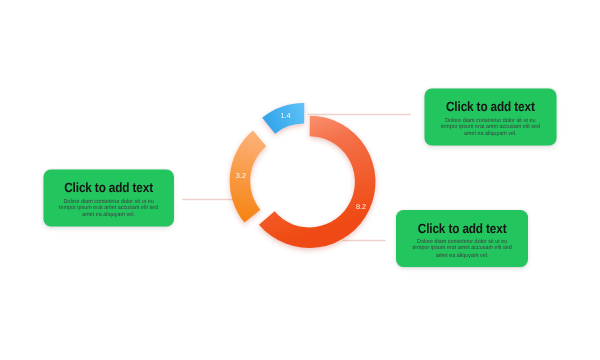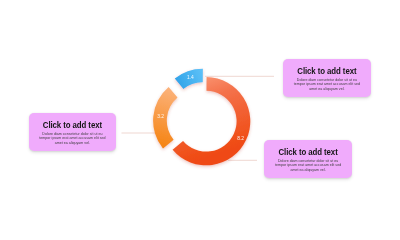--- a/index.html
+++ b/index.html
@@ -1,18 +1,18 @@
 <!DOCTYPE html>
 <html><head>
 <meta charset="utf-8">
 <style>
   html,body{margin:0;padding:0;}
   body{width:400px;height:225px;background:#fff;font-family:"Liberation Sans",sans-serif;overflow:hidden;}
   .slide{position:relative;width:400px;height:225px;background:#fff;}
-  .card{position:absolute;background:#f0abfc;border-radius:5px;box-shadow:0 1.2px 3.2px rgba(0,0,0,0.10),0 0.3px 1.2px rgba(0,0,0,0.07);}
+  .card{position:absolute;background:#22c55e;border-radius:5px;box-shadow:0 1.2px 3.2px rgba(0,0,0,0.10),0 0.3px 1.2px rgba(0,0,0,0.07);}
   .card h3{margin:0;font-size:8.9px;font-weight:bold;color:#151515;text-align:center;letter-spacing:-0.1px;line-height:1;position:absolute;left:0;right:0;top:7.9px;transform:scaleX(0.885);}
   .card p{margin:0;font-size:3.9px;line-height:4.6px;color:#3d3d3d;text-align:center;position:absolute;left:5px;right:5px;top:18.8px;transform:scaleX(0.92);letter-spacing:0.02px;}
   svg.chart{position:absolute;left:0;top:0;}
   .seglab{font-family:"Liberation Sans",sans-serif;font-size:4.9px;fill:#fff;fill-opacity:0.93;text-anchor:middle;}
 </style>
 </head>
 <body>
 
 <div class="slide">
   <svg class="chart" width="400" height="225">

